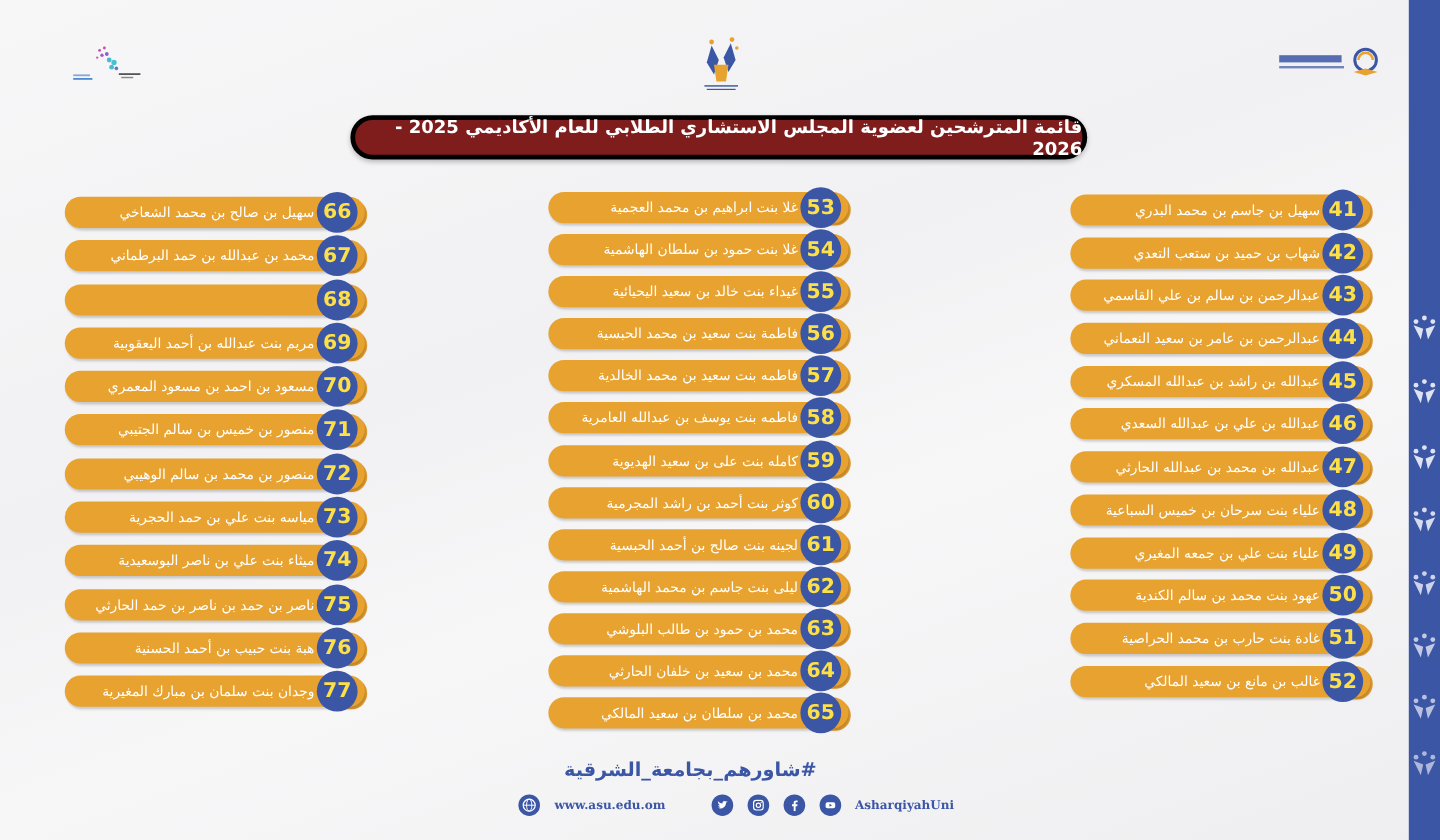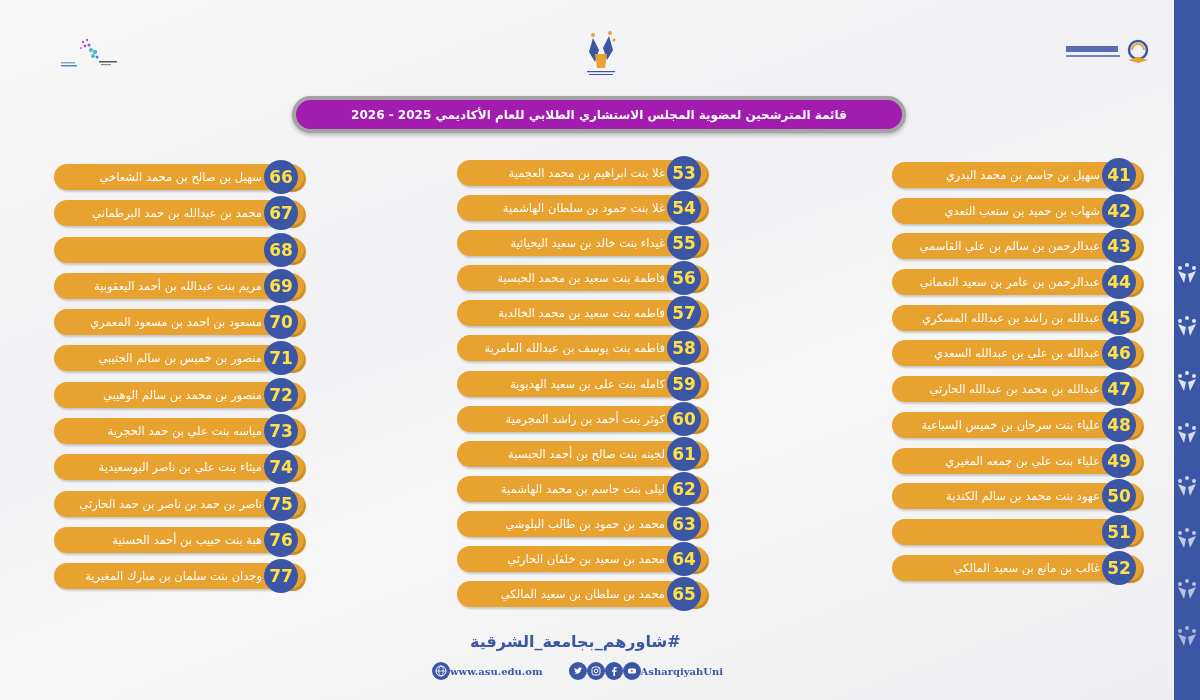--- a/index.html
+++ b/index.html
@@ -15,25 +15,25 @@
     }
     .side-band .figure {
       position: absolute; right: 2px; width: 22px; height: 22px;
     }
     .logo { position: absolute; }
     .logo-left { left: 55px; top: 32px; width: 70px; height: 40px; }
     .logo-center { left: 583px; top: 30px; width: 36px; height: 48px; }
     .logo-right { left: 1062px; top: 38px; width: 92px; height: 30px; }
     .title-bar {
       position: absolute; left: 292px; top: 96px; width: 614px; height: 37px;
-      background: #a21caf; border-radius: 20px;
-      border: 4px solid #a3a3a3;
+      background: #7f1d1d; border-radius: 20px;
+      border: 4px solid #000000;
       box-shadow: 0 2px 4px rgba(0,0,0,0.25);
       display: flex; align-items: center; justify-content: center;
-      color: #fff; font-weight: bold; font-size: 12px; direction: rtl;
+      color: #fff; font-weight: bold; font-size: 15px; direction: rtl;
     }
     .column { position: absolute; }
     .col-right { left: 892px; top: 162px; }
     .col-middle { left: 457px; top: 160px; }
     .col-left { left: 54px; top: 164px; }
     .item {
       position: relative; width: 250px; height: 26px; margin-bottom: 9.7px;
       direction: rtl;
     }
     .col-middle .item { margin-bottom: 9.1px; }
@@ -57,21 +57,21 @@
     .name {
       position: absolute; right: 42px; top: 0; height: 26px; line-height: 26px;
       color: #fff; font-size: 11.5px; white-space: nowrap; z-index: 2;
     }
     .hashtag {
       position: absolute; left: 470px; top: 632px; width: 240px; text-align: left;
       color: #3c56a6; font-weight: bold; font-size: 16px; direction: rtl;
     }
     .footer {
       position: absolute; left: 432px; top: 660px; height: 22px;
-      display: flex; align-items: center; gap: 0;
+      display: flex; align-items: center; gap: 12px;
     }
     .circ-icon {
       width: 18px; height: 18px; border-radius: 50%; background: #3c56a6;
       color: #fff; font-size: 10px; display: flex; align-items: center; justify-content: center;
       font-weight: bold;
     }
     .footer-text {
       color: #3c56a6; font-family: "DejaVu Serif", serif; font-weight: bold; font-size: 10px;
     }
     .url-text { margin-right: 26px; }
@@ -214,20 +214,21 @@
       <div class="name">علياء بنت علي بن جمعه المغيري</div>
     </div>
   <div class="item">
       <div class="pill"></div>
       <div class="num">50</div>
       <div class="name">عهود بنت محمد بن سالم الكندية</div>
     </div>
   <div class="item">
       <div class="pill"></div>
       <div class="num">51</div>
+      <div class="name">غادة بنت حارب بن محمد الحراصية</div>
     </div>
   <div class="item">
       <div class="pill"></div>
       <div class="num">52</div>
       <div class="name">غالب بن مانع بن سعيد المالكي</div>
     </div>
 </div>
 
 <div class="column col-middle">
   <div class="item">

